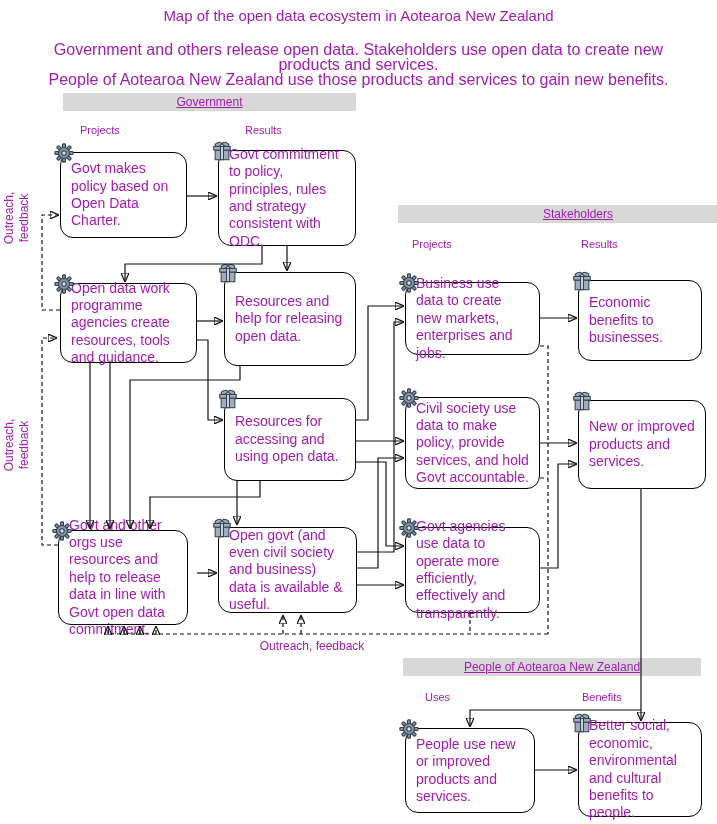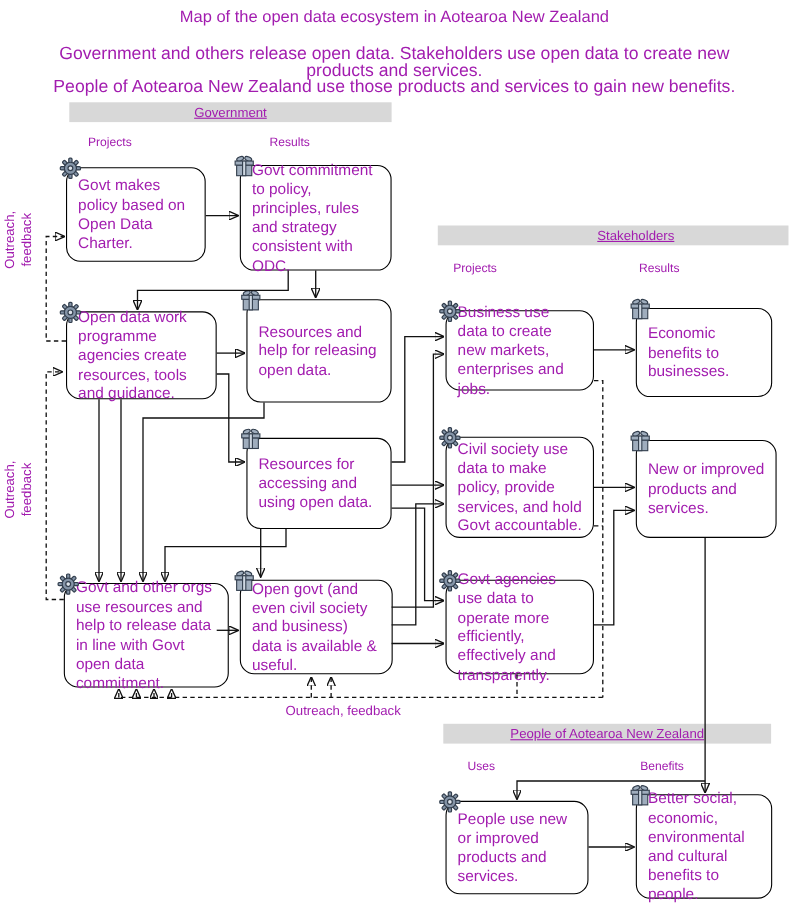--- a/index.html
+++ b/index.html
@@ -98,21 +98,21 @@
         <use href="#gift"></use>
       </svg>
     <div class="node-text">Resources and help for releasing open data.</div>
   </div>
   <div class="node" style="left:224px;top:398px;width:132px;height:83px">
     <svg class="icon" viewBox="0 0 24 24">
         <use href="#gift"></use>
       </svg>
     <div class="node-text">Resources for accessing and using open data.</div>
   </div>
-  <div class="node" style="left:58px;top:530px;width:150px;height:95px">
+  <div class="node" style="left:58px;top:530px;width:130px;height:95px">
     <svg class="icon" viewBox="0 0 24 24">
         <use href="#gear"></use>
       </svg>
     <div class="node-text">Govt and other orgs use resources and help to release data in line with Govt open data commitment.</div>
   </div>
   <div class="node" style="left:218px;top:527px;width:139px;height:86px">
     <svg class="icon" viewBox="0 0 24 24">
         <use href="#gift"></use>
       </svg>
     <div class="node-text">Open govt (and even civil society and business) data is available &amp; useful.</div>

